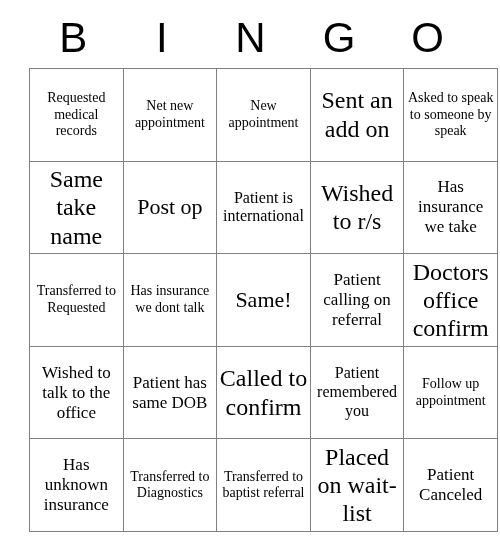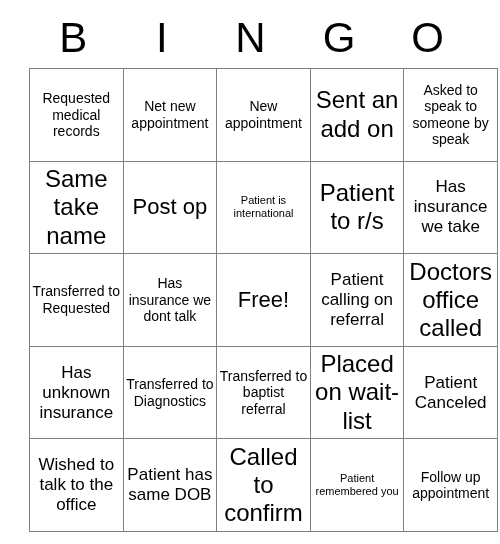--- a/index.html
+++ b/index.html
@@ -37,36 +37,37 @@
     font-weight: 400;
     color: #000000;
     letter-spacing: 0;
   }
 
   
   #bingo-grid {
     width: 443px;
     border-collapse: collapse;
     table-layout: fixed;
+    font-family: Liberation Serif, serif;
   }
   #bingo-grid td {
     width: 88.6px;
     height: 89.6px;
     border: 1px solid #808080;
     padding: 1px 2px;
     text-align: center;
     vertical-align: middle;
     background: #ffffff;
     color: #000000;
     line-height: 1.18;
     word-wrap: break-word;
     overflow: hidden;
   }
   
-  .fs-xs  { font-size: 11px; }
+  .fs-xs  { font-size: 16px; }
   .fs-sm  { font-size: 14px; }
   .fs-md  { font-size: 17px; }
   .fs-xl  { font-size: 24px; margin-left: 22px; }
   .fs-xxl { font-size: 22px; }
 </style>
 </head>
 <body>
 
 <div id="bingo-card">
 
@@ -84,40 +85,40 @@
         <td class="fs-sm">Requested medical records</td>
         <td class="fs-sm">Net new appointment</td>
         <td class="fs-sm">New appointment</td>
         <td class="fs-xl">Sent an add on</td>
         <td class="fs-sm">Asked to speak to someone by speak</td>
       </tr>
       <tr>
         <td class="fs-xl">Same take name</td>
         <td class="fs-xxl">Post op</td>
         <td class="fs-xs">Patient is international</td>
-        <td class="fs-xl">Patient to r/s</td>
+        <td class="fs-xl">Wished to r/s</td>
         <td class="fs-md">Has insurance we take</td>
       </tr>
       <tr>
         <td class="fs-sm">Transferred to Requested</td>
         <td class="fs-sm">Has insurance we dont talk</td>
-        <td class="fs-xxl">Free!</td>
+        <td class="fs-xxl">Same!</td>
         <td class="fs-md">Patient calling on referral</td>
-        <td class="fs-xl">Doctors office called</td>
+        <td class="fs-xl">Doctors office confirm</td>
+      </tr>
+      <tr>
+        <td class="fs-md">Wished to talk to the office</td>
+        <td class="fs-md">Patient has same DOB</td>
+        <td class="fs-xl">Called to confirm</td>
+        <td class="fs-xs">Patient remembered you</td>
+        <td class="fs-sm">Follow up appointment</td>
       </tr>
       <tr>
         <td class="fs-md">Has unknown insurance</td>
         <td class="fs-sm">Transferred to Diagnostics</td>
         <td class="fs-sm">Transferred to baptist referral</td>
         <td class="fs-xl">Placed on wait-list</td>
         <td class="fs-md">Patient Canceled</td>
       </tr>
-      <tr>
-        <td class="fs-md">Wished to talk to the office</td>
-        <td class="fs-md">Patient has same DOB</td>
-        <td class="fs-xl">Called to confirm</td>
-        <td class="fs-xs">Patient remembered you</td>
-        <td class="fs-sm">Follow up appointment</td>
-      </tr>
     </tbody>
   </table>
 
 </div>
 
 </body></html>

